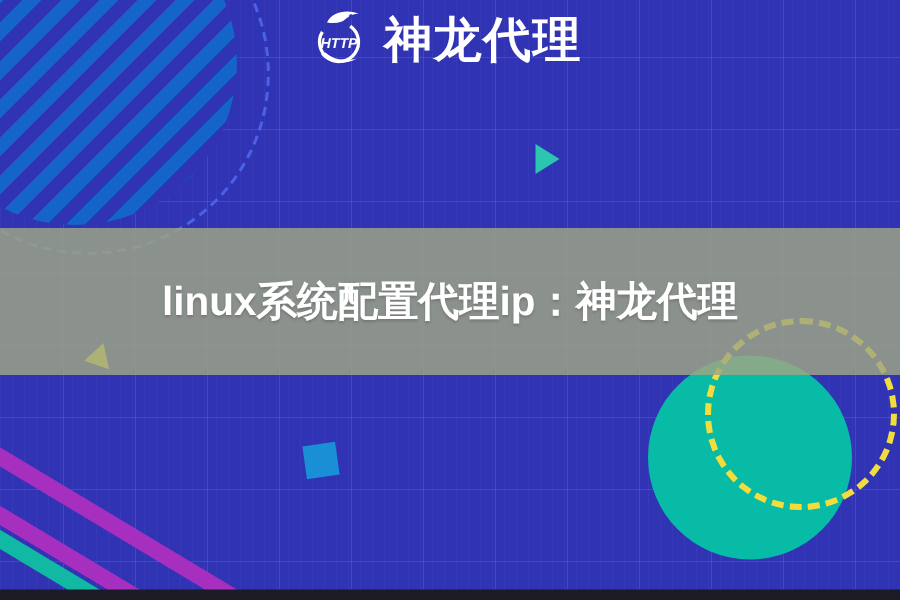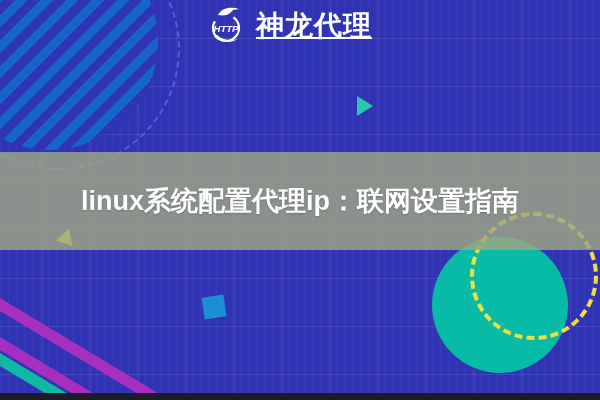--- a/index.html
+++ b/index.html
@@ -133,26 +133,25 @@
     z-index: 6;
   }
   .logo-mark {
     position: relative;
     width: 42px;
     height: 40px;
   }
   .logo-mark svg { display: block; }
   .logo-text {
     color: #ffffff;
-    font-size: 28px;
+    font-size: 32px;
     font-weight: bold;
     letter-spacing: 1px;
     line-height: 1;
     white-space: nowrap;
-    text-decoration: underline;
   }
 
   
   .title-band {
     position: absolute;
     left: 0;
     top: 152px;
     width: 600px;
     height: 98px;
     background: rgba(160,166,130,0.82);
@@ -217,18 +216,18 @@
 
         <path d="M7 30 C11 36, 22 38, 31 33 C24 35, 15 34, 10 29 Z" fill="#ffffff"></path>
 
         <text x="19" y="26" text-anchor="middle" font-family="Liberation Sans, sans-serif" font-size="9.5" font-weight="bold" font-style="italic" fill="#ffffff">HTTP</text>
       </svg>
     </div>
     <div class="logo-text">神龙代理</div>
   </div>
 
   <div class="title-band">
-    <div class="title-line">linux系统配置代理ip：联网设置指南</div>
+    <div class="title-line">linux系统配置代理ip：神龙代理</div>
   </div>
 
   <div class="bottom-strip"></div>
 
 </div>
 
 </body></html>

